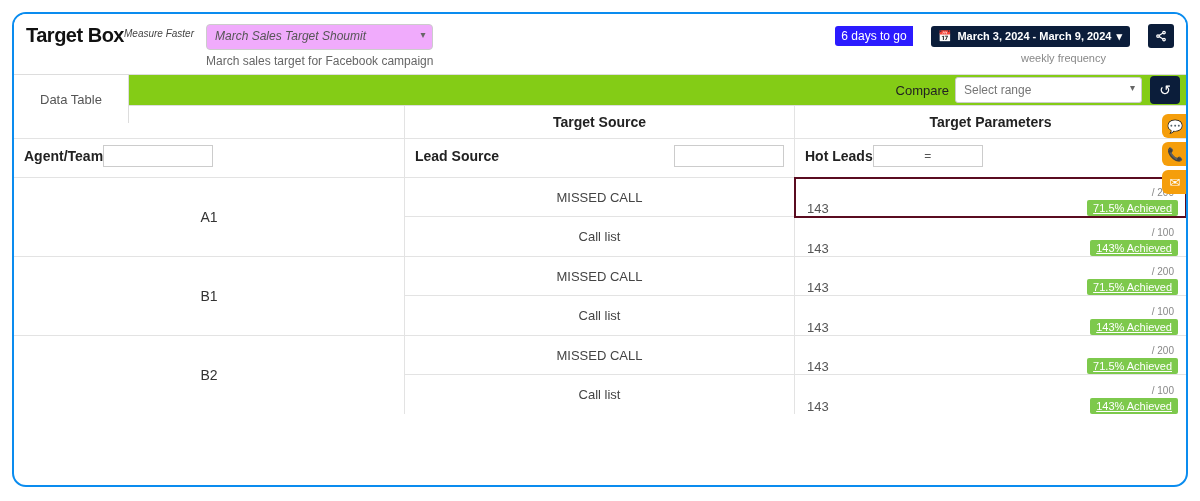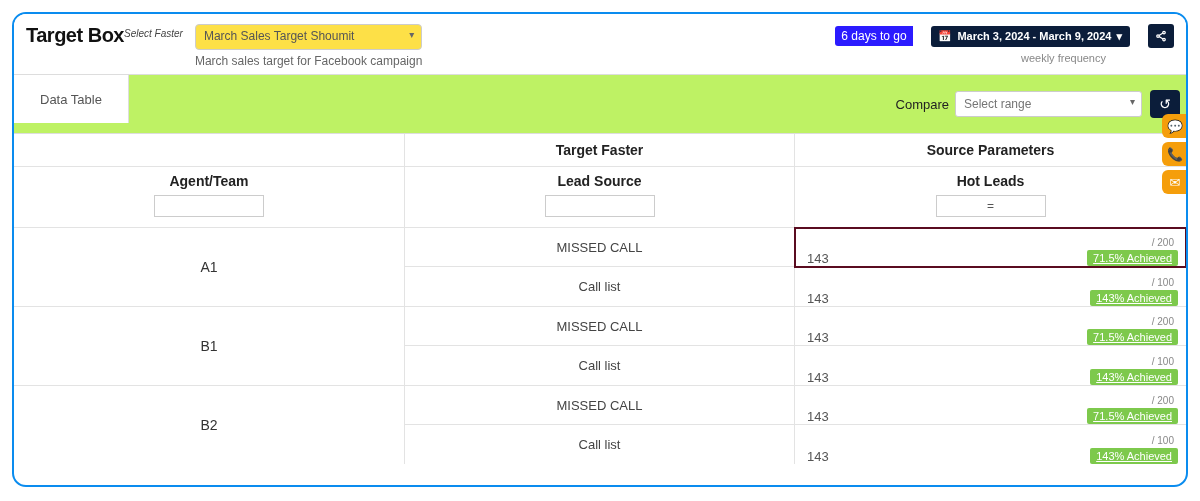--- a/index.html
+++ b/index.html
@@ -29,25 +29,26 @@
   .brand { display:flex; flex-direction:row; align-items:center;}
   .brand .main { font-weight:800; font-size:20px; letter-spacing:-0.5px; color:#111;}
   .brand .sub { font-style: italic; font-size:10px; color:#444; margin-top:-4px;}
   .tb-select-wrap { display:flex; flex-direction:column; gap:4px; }
   .tb-select {
     border:1px solid #ccc;
     border-radius:4px;
     padding:4px 24px 4px 8px;
     font-size:12px;
     color:#555;
-    background:#fde047;
+    background:#f0abfc;
     appearance:none;
     position:relative;
     min-width: 190px;
     height:26px;
+    font-style:italic;
   }
   .tb-select-box {position:relative; display:inline-block;}
   .tb-select-box::after{
     content:"▾"; position:absolute; right:8px; top:5px; font-size:10px; color:#666; pointer-events:none;
   }
   .tb-subtitle { font-size:12px; color:#666; }
   .tb-spacer { flex:1; }
   .tb-right { display:flex; flex-direction:column; align-items:flex-end; gap:2px;}
   .tb-badges { display:flex; align-items:center; gap:18px;}
   .badge-days {
@@ -58,21 +59,21 @@
     display:flex; align-items:center; gap:5px; font-weight:600;
   }
   .badge-date .cal { font-size:11px; }
   .badge-share {
     background:#0b1d3a; color:#fff; width:26px; height:24px; border-radius:3px;
     display:flex; align-items:center; justify-content:center; font-size:12px;
   }
   .freq { font-size:11px; color:#888; margin-right:68px; margin-top:2px;}
 
   .subbar {
-    display:flex; align-items:stretch; background:#bef264; padding:0; height:60px;
+    display:flex; align-items:stretch; background:#84cc16; padding:0; height:32px;
     border-top:1px solid #ddd; border-bottom:1px solid #ddd;
   }
   .tab {
     background:#fff; padding: 0 26px; display:flex; align-items:center;
     font-size:13px; color:#555; border-right:1px solid #ddd;
     height:48px; margin-top:0px;
   }
   .subbar .spacer { flex:1; }
   .compare-wrap { display:flex; align-items:center; gap:6px; padding-right:6px;}
   .compare-label { font-weight:400; color:#222; font-size:13px;}
@@ -88,21 +89,21 @@
     margin-left:2px;
   }
 
   .header-row { display:flex; border-bottom:1px solid #e3e3e3;}
   .header-row .cell { padding:8px 10px; font-weight:700; color:#222; font-size:14px; text-align:center;}
   .header-row .c1 { width:390px; }
   .header-row .c2 { width:390px; border-left:1px solid #e3e3e3;}
   .header-row .c3 { flex:1; border-left:1px solid #e3e3e3;}
 
   .subheader-row { display:flex; border-bottom:1px solid #e3e3e3;}
-  .sh-cell { display:flex; flex-direction:column; align-items:center; padding:6px 10px 10px; gap:6px;}
+  .sh-cell { display:flex; flex-direction:row; align-items:center; padding:6px 10px 10px; }
   .sh-cell.c1 { width:390px; }
   .sh-cell.c2 { width:390px; border-left:1px solid #e3e3e3;justify-content:space-between;}
   .sh-cell.c3 { flex:1; border-left:1px solid #e3e3e3;}
   .sh-title { font-weight:700; font-size:14px; color:#222;}
   .sh-input { border:1px solid #ccc; height:22px; width:110px; text-align:center; font-size:12px; color:#555; background:#fff;}
 
   .body-row { display:flex; border-bottom:1px solid #e3e3e3; }
   .body-row:last-child{border-bottom:none;}
   .agent-cell {
     width:390px; display:flex; align-items:center; justify-content:center; font-size:14px; color:#333;
@@ -145,21 +146,21 @@
 
   <div class="side-tabs">
     <div class="side-btn sb1">💬</div>
     <div class="side-btn sb2">📞</div>
     <div class="side-btn sb3">✉</div>
   </div>
 
   <div class="topbar">
     <div class="brand">
       <div class="main">Target Box</div>
-      <div class="sub">Select Faster</div>
+      <div class="sub">Measure Faster</div>
     </div>
     <div class="tb-select-wrap">
       <div class="tb-select-box">
         <div class="tb-select">March Sales Target Shoumit</div>
       </div>
       <div class="tb-subtitle">March sales target for Facebook campaign</div>
     </div>
     <div class="tb-spacer"></div>
     <div class="tb-right">
       <div class="tb-badges">
@@ -190,22 +191,22 @@
       <div class="compare-label">Compare</div>
       <div class="compare-box">
         <input class="compare-select" placeholder="Select range" style="">
       </div>
       <div class="undo-btn">↺</div>
     </div>
   </div>
 
   <div class="header-row">
     <div class="cell c1"></div>
-    <div class="cell c2">Target Faster</div>
-    <div class="cell c3">Source Parameters</div>
+    <div class="cell c2">Target Source</div>
+    <div class="cell c3">Target Parameters</div>
   </div>
 
   <div class="subheader-row">
     <div class="sh-cell c1">
       <div class="sh-title">Agent/Team</div>
       <input class="sh-input" style="">
     </div>
     <div class="sh-cell c2">
       <div class="sh-title">Lead Source</div>
       <input class="sh-input" style="">

